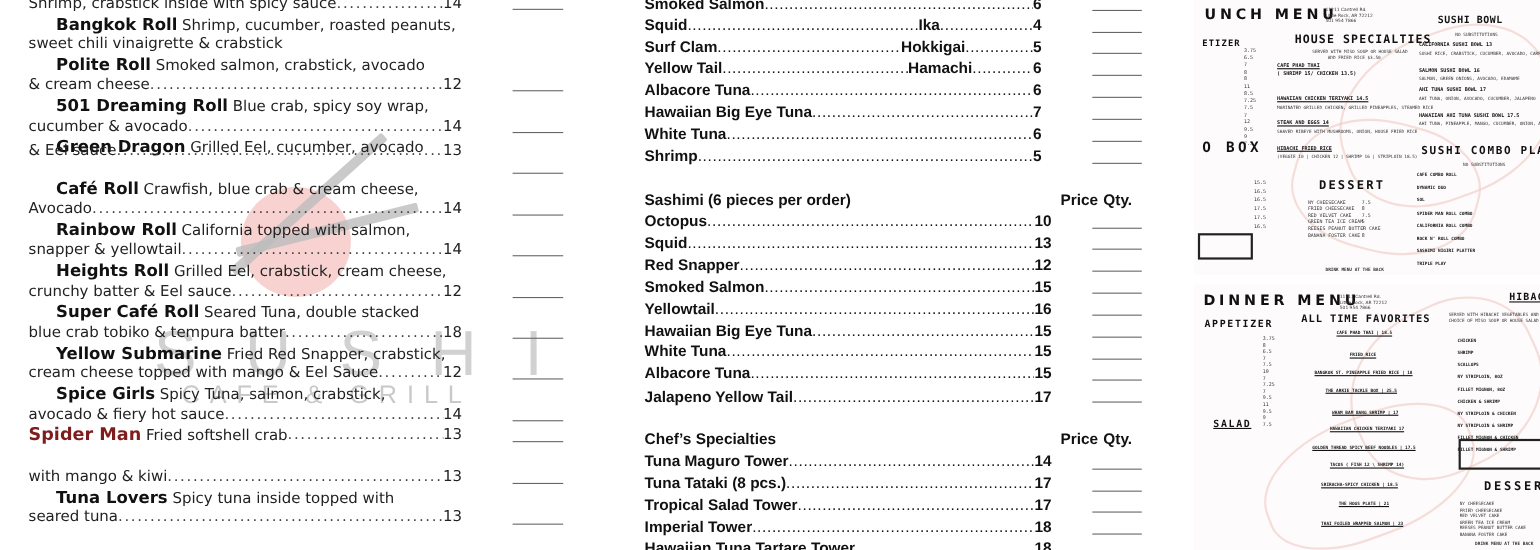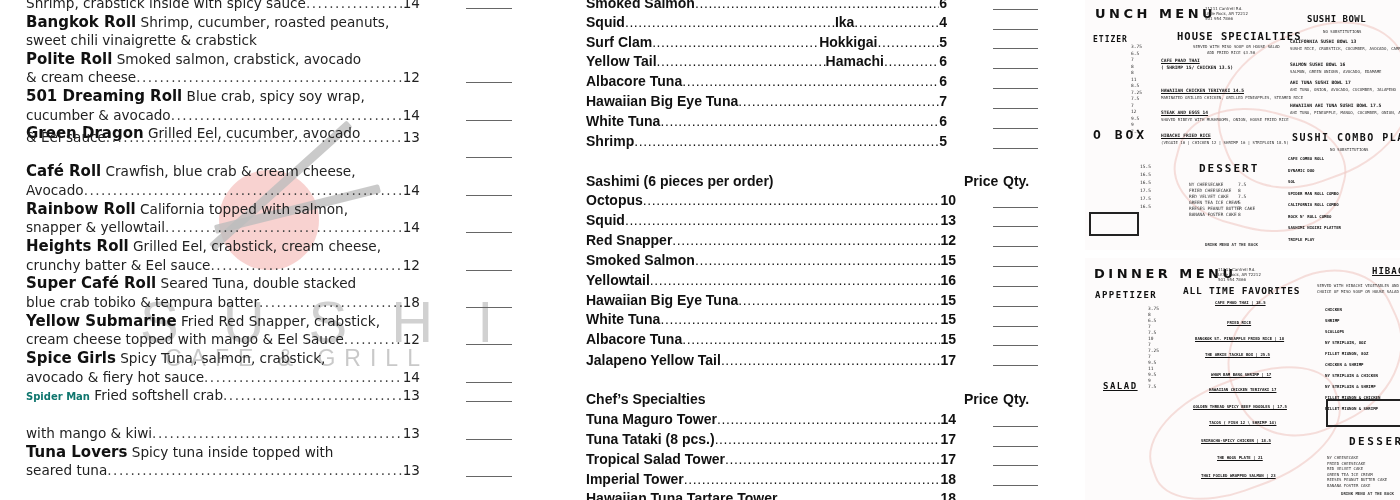--- a/index.html
+++ b/index.html
@@ -10,21 +10,21 @@
   .left-page { position: absolute; left: 0; top: 0; width: 560px; height: 500px; overflow: hidden; }
   .watermark { position: absolute; pointer-events: none; }
   .wm-circle { left: 219px; top: 170px; width: 100px; height: 100px; border-radius: 50%; background: #f6c3c0; opacity: 0.75; }
   .wm-stick { position: absolute; height: 9px; background: #bdbdbd; opacity: 0.8; border-radius: 2px; transform-origin: left center; }
   .wm-stick1 { left: 212px; top: 243px; width: 185px; transform: rotate(-42deg); }
   .wm-stick2 { left: 215px; top: 225px; width: 170px; transform: rotate(-14deg); }
   .wm-sushi { left: 140px; top: 288px; font-family: "Liberation Sans", sans-serif; font-size: 58px; letter-spacing: 44px; color: #c9c9c9; opacity: 0.85; font-weight: 400; }
   .wm-cafe { left: 165px; top: 345px; font-family: "Liberation Sans", sans-serif; font-size: 23px; letter-spacing: 9px; color: #c4c4c4; opacity: 0.9; }
 
   .roll-line { position: absolute; left: 26px; font-family: "DejaVu Sans", sans-serif; font-size: 13.6px; line-height: 18px; white-space: nowrap; color: #222; }
-  .roll-line b { font-weight: 700; font-size: 15px; color: #111; }
+  .roll-line b { font-weight: 700; font-size: 15px; color: #111; margin-left: 25px; }
   .dotrow { position: absolute; left: 26px; width: 394px; font-size: 13.6px; line-height: 18px; display: flex; color: #222; white-space: nowrap; }
   .dotrow .t { flex: 0 0 auto; }
   .dotrow .dots { flex: 1 1 auto; overflow: hidden; letter-spacing: 1.5px; color: #444; }
   .dotrow .dots::before { content: "................................................................................................................................................................"; }
   .dotrow .p { flex: 0 0 auto; }
   .qline { position: absolute; height: 1px; border-top: 1.3px solid #666; }
   .left-page .qline { left: 466px; width: 46px; }
 
   
   .mid-page { position: absolute; left: 560px; top: 0; width: 510px; height: 500px; overflow: hidden; }
@@ -131,21 +131,21 @@
     </div>
 
   <div class="roll-line" style="top:349px;"><b>Spice Girls</b> <span>Spicy Tuna, salmon, crabstick,</span></div>
   <div class="dotrow" style="top:368px;">
       <span class="t"> avocado &amp; fiery hot sauce</span>
       <span class="dots"></span>
       <span class="p">14</span>
     </div>
 
   <div class="dotrow" style="top:386px;">
-      <span class="t"><b style="font-size:10px;font-weight:700;color:#0f766e;">Spider Man</b> <span>Fried softshell crab</span></span>
+      <span class="t"><b style="font-size:16px;font-weight:700;color:#7f1d1d;">Spider Man</b> <span>Fried softshell crab</span></span>
       <span class="dots"></span>
       <span class="p">13</span>
     </div>
 
   <div class="dotrow" style="top:424px;">
       <span class="t">with mango &amp; kiwi</span>
       <span class="dots"></span>
       <span class="p">13</span>
     </div>
 

